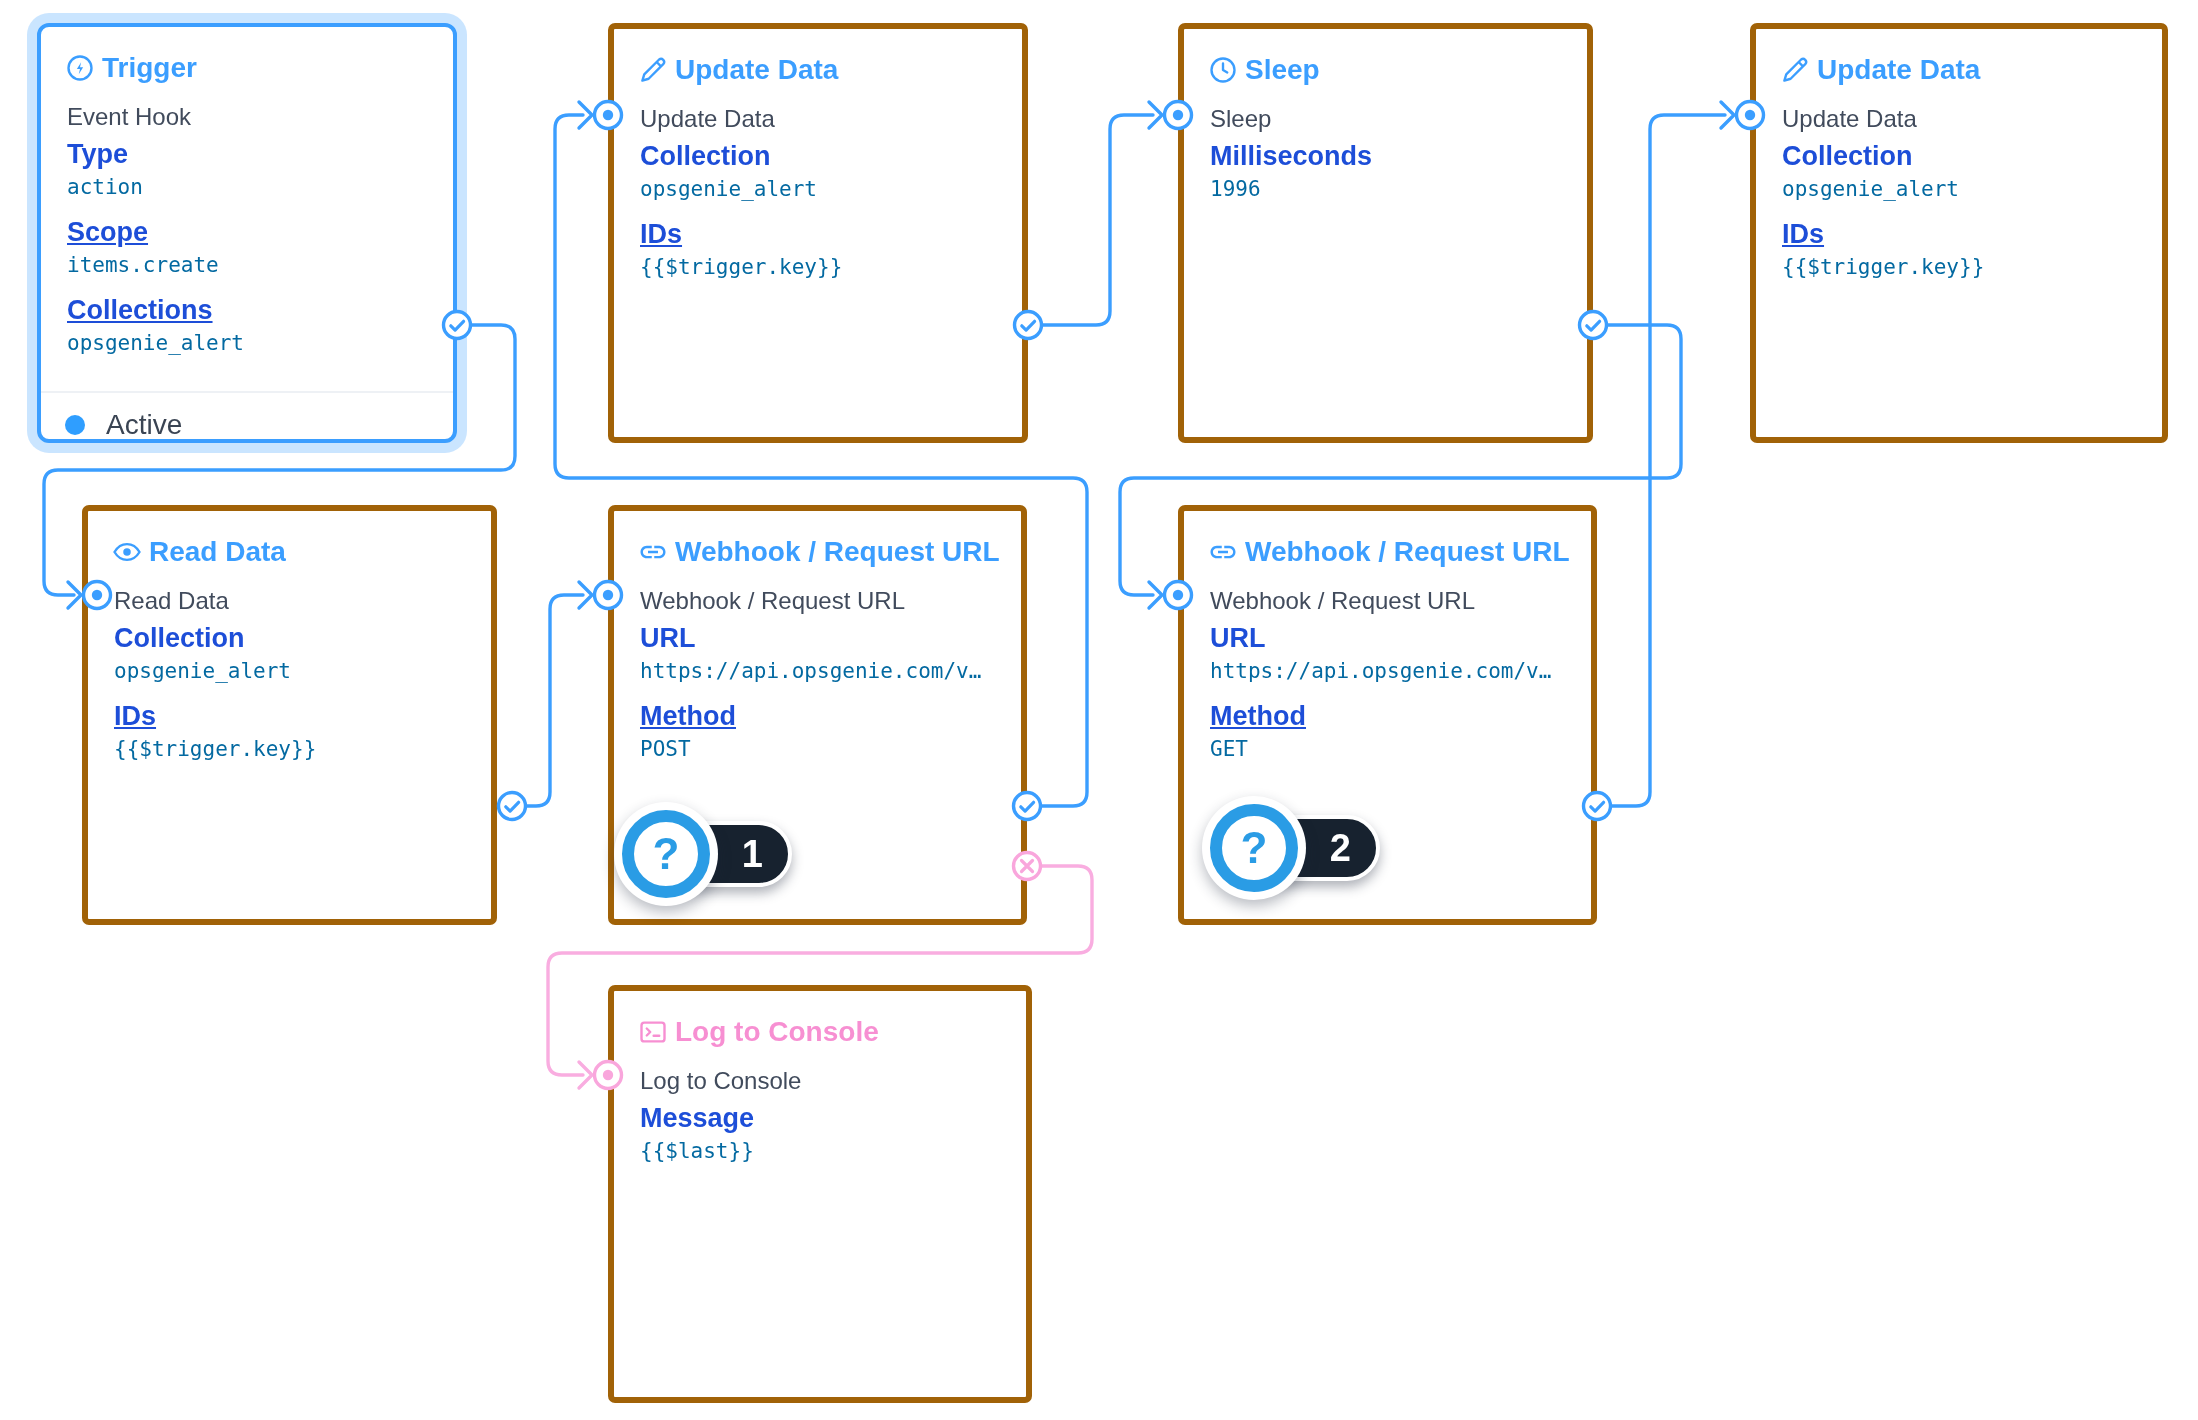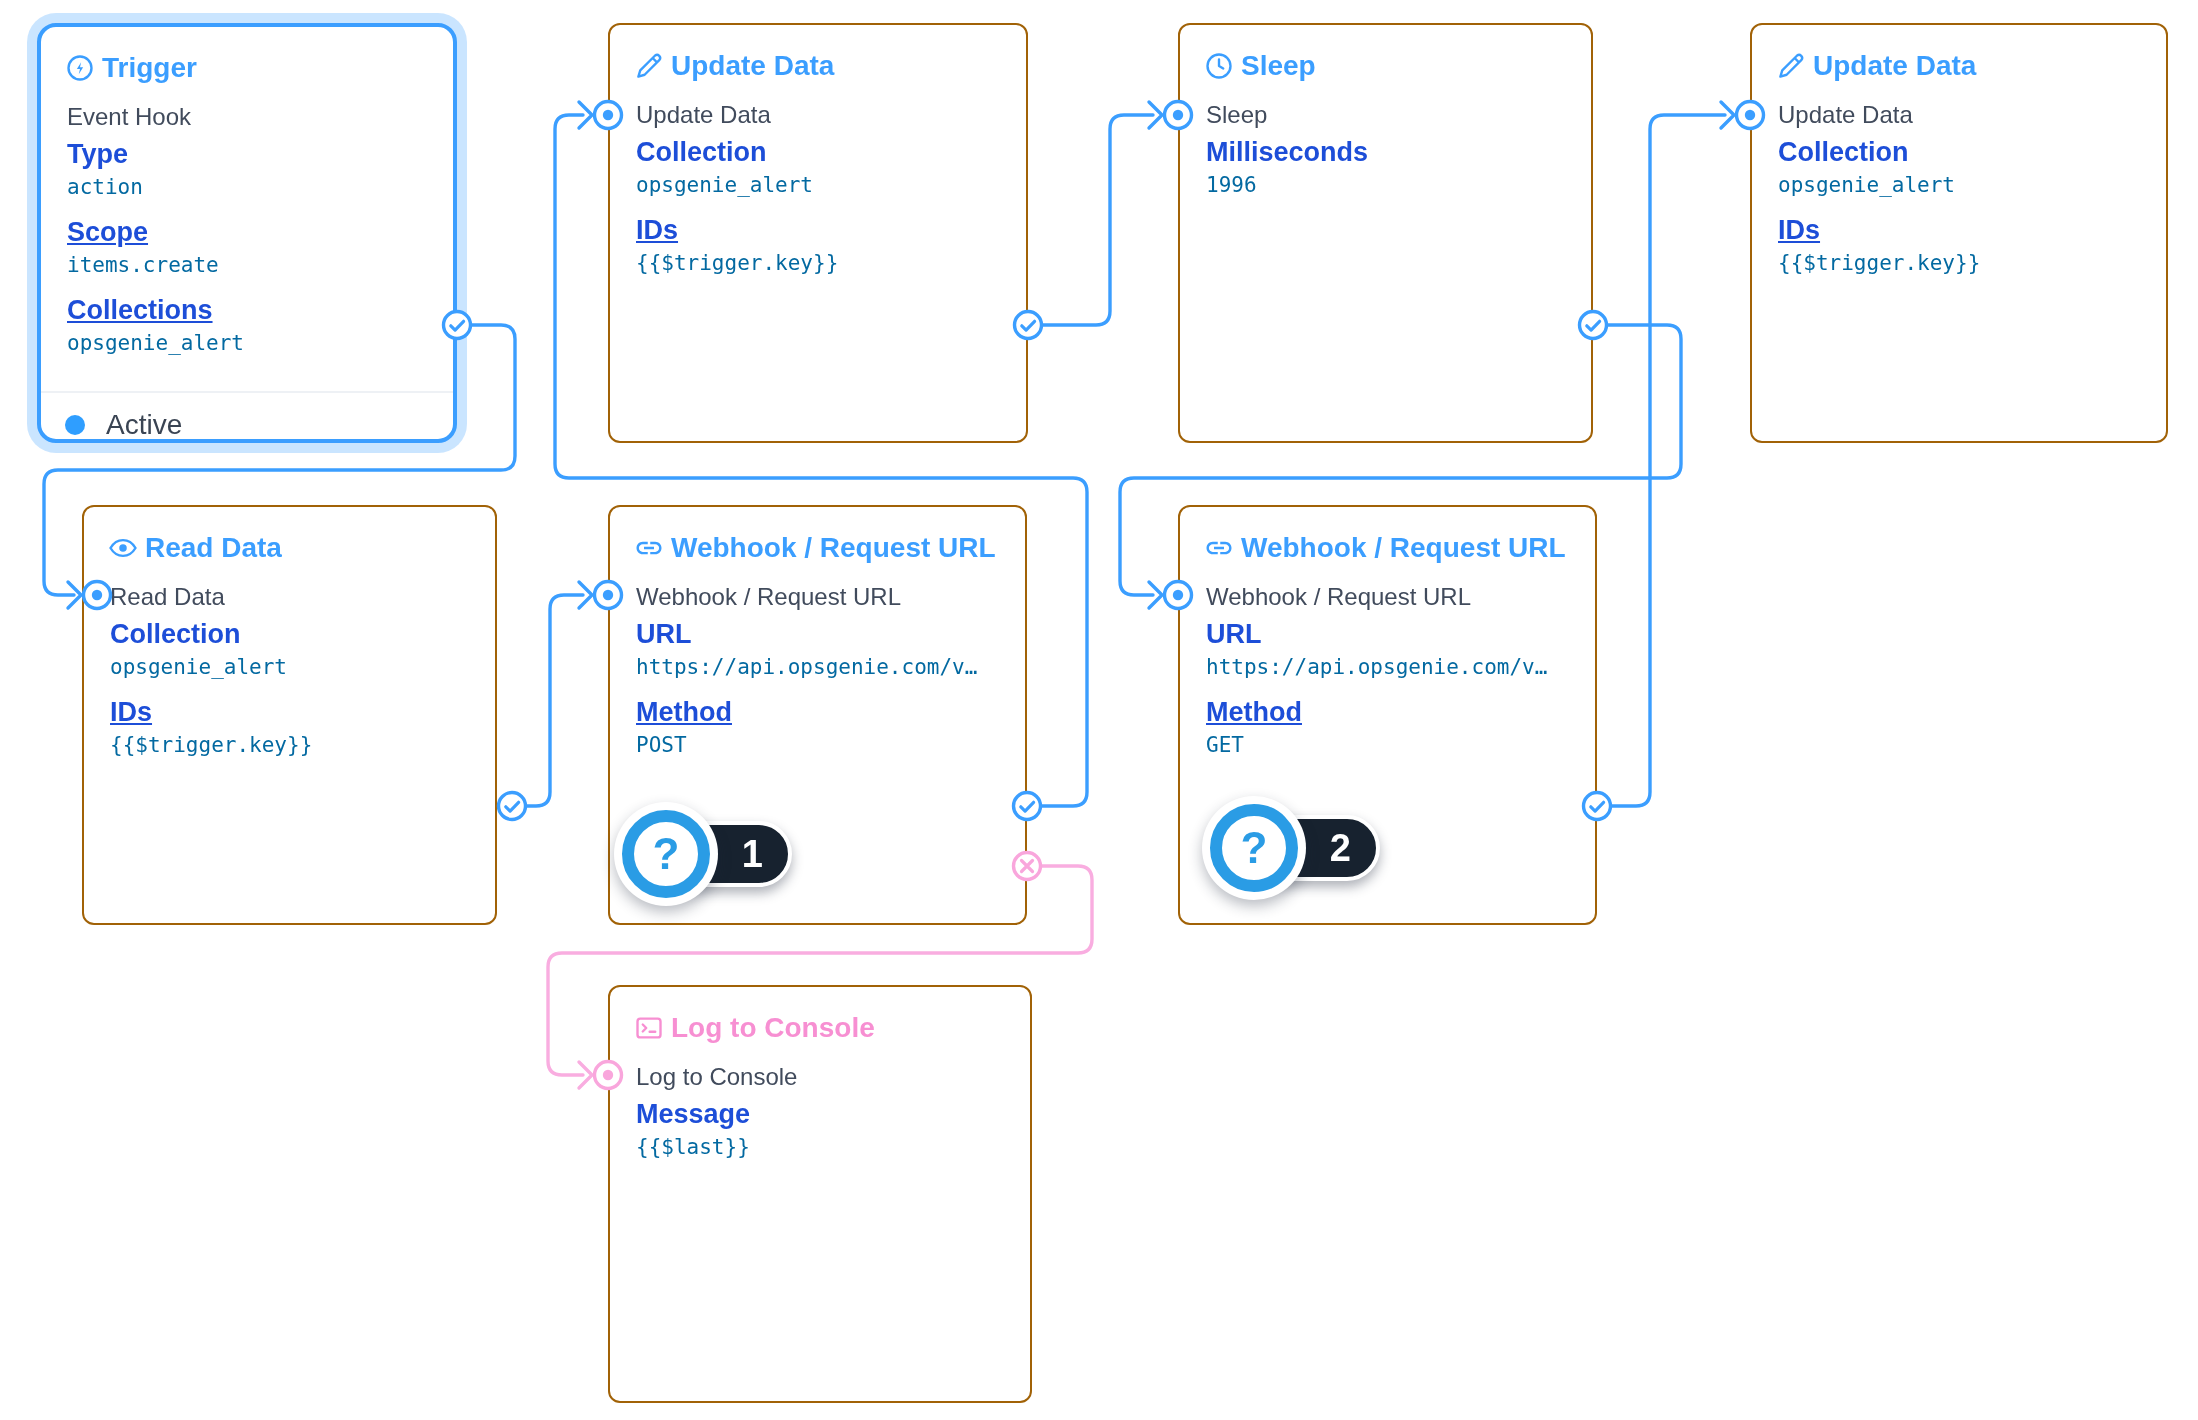--- a/index.html
+++ b/index.html
@@ -1,21 +1,21 @@
 <!DOCTYPE html>
 <html><head>
 <meta charset="utf-8">
 <style>
   html,body{margin:0;padding:0;background:#ffffff;}
   body{font-family:"Liberation Sans", sans-serif; -webkit-font-smoothing:antialiased;}
   #canvas{position:relative;width:2198px;height:1420px;background:#ffffff;overflow:hidden;}
 
   
-  .card{position:absolute;background:#ffffff;border:2px solid #a16207;border-radius:12px;box-sizing:border-box;}
-  .card.selected{border:4px solid #3b9eff;border-radius:19px;box-shadow:0 0 0 10px rgba(59,158,255,0.27);}
+  .card{position:absolute;background:#ffffff;border:6px solid #a16207;border-radius:7px;box-sizing:border-box;}
+  .card.selected{border:4px solid #3b9eff;border-radius:12px;box-shadow:0 0 0 10px rgba(59,158,255,0.27);}
   .card-title{display:flex;align-items:center;gap:7px;margin:24px 0 0 24px;font-size:28px;font-weight:700;color:#3b9eff;line-height:34px;white-space:nowrap;}
   .card.pink-node .card-title{color:#f78fd2;}
   .t-icon{width:30px;height:30px;flex:0 0 30px;display:inline-flex;align-items:center;justify-content:center;color:#3b9eff;}
   .card.pink-node .t-icon{color:#f78fd2;}
   .t-icon svg{width:30px;height:30px;display:block;}
   .row-label{margin:17px 0 0 26px;font-size:24px;font-weight:500;color:#414b5c;line-height:30px;white-space:nowrap;}
   .f-label{margin:7px 0 0 26px;font-size:27px;font-weight:700;color:#1d4ed8;line-height:30px;}
   .f-label.gap{margin-top:17px;text-decoration:underline;}
   .f-value{margin:5px 0 0 26px;font-size:21px;font-family:"DejaVu Sans Mono", monospace;color:#0369a1;line-height:26px;white-space:nowrap;}
   .t-divider{position:absolute;left:0;right:0;top:364px;border-top:2px solid #eef1f5;}

